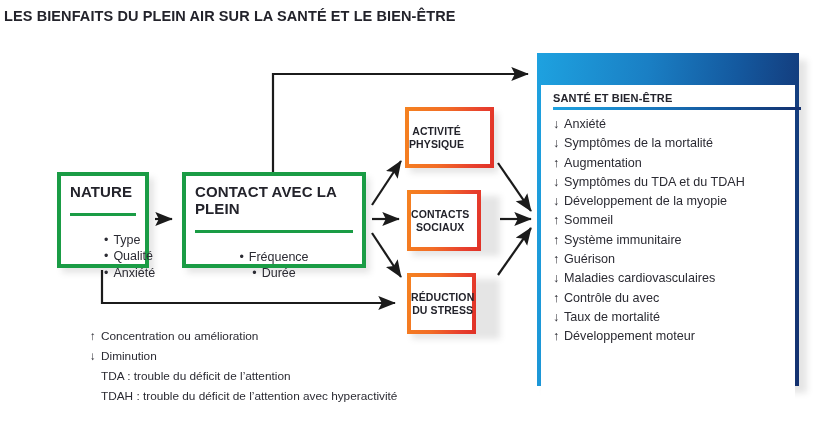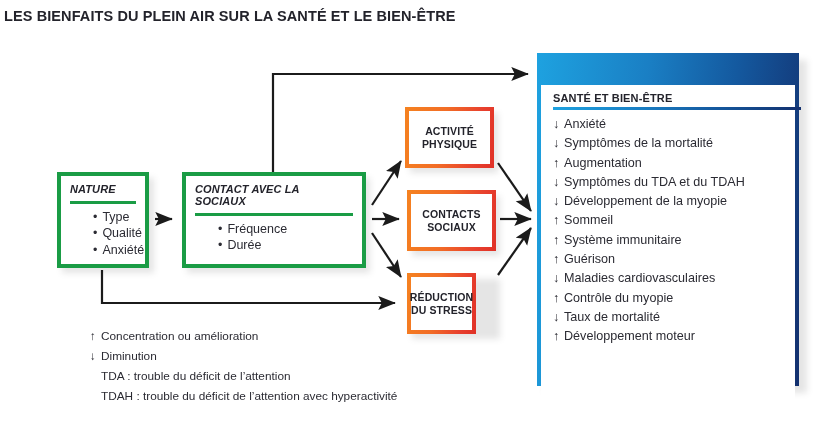--- a/index.html
+++ b/index.html
@@ -35,45 +35,45 @@
   .shadow{
     position:absolute;
     background:rgba(0,0,0,.10);
     filter:blur(3px);
     z-index:0;
   }
 
   
   .green-box{border:4px solid #1a9c45;z-index:3;}
   .green-box .hd{
-    font-size:11px;font-weight:bold;letter-spacing:.1px;
-    color:#23232b;padding:7px 9px 6px 9px;font-style:italic;
+    font-size:15px;font-weight:bold;letter-spacing:.1px;
+    color:#23232b;padding:7px 9px 13px 9px;
   }
   .green-box .rule{
     height:2.5px;background:#1a9c45;margin:0 9px 5px 9px;
   }
-  .green-box ul{list-style:none;margin:5px;padding:0 27px;}
+  .green-box ul{list-style:none;margin:16px;padding:0 27px;text-align:center;}
   .green-box li{
     font-size:12.5px;line-height:16.5px;color:#2b2b33;
     white-space:nowrap;
   }
   .green-box li::before{content:"\2022";margin-right:5px;}
 
   
   .mid-box{
     z-index:3;
     background:linear-gradient(100deg,#f58220 0%,#f26d26 42%,#e8412e 78%,#e03127 100%);
     padding:4px;
     box-sizing:border-box;
   }
   .mid-box .inner{
     position:relative;left:auto;top:auto;right:auto;bottom:auto;
     width:100%;height:100%;
     background:#fff;
-    display:flex;align-items:center;justify-content:center;
+    display:flex;align-items:center;
     text-align:center;
   }
   .mid-box .lbl{
     font-size:10.5px;font-weight:bold;line-height:13px;
     color:#23232b;letter-spacing:.1px;
   }
 
   
   .health-box{
     z-index:3;
@@ -171,40 +171,40 @@
     <div class="rule"></div>
     <ul>
       <li>Type</li>
       <li>Qualité</li>
       <li>Anxiété</li>
     </ul>
   </div>
 
   <div class="shadow" style="left:187px;top:178px;width:183px;height:95px;"></div>
   <div class="box green-box" style="left:182px;top:172px;width:184px;height:96px;">
-    <div class="hd">CONTACT AVEC LA SOCIAUX</div>
+    <div class="hd">CONTACT AVEC LA PLEIN</div>
     <div class="rule"></div>
     <ul>
       <li>Fréquence</li>
       <li>Durée</li>
     </ul>
   </div>
 
   <div class="shadow" style="left:410px;top:113px;width:88px;height:60px;"></div>
   <div class="box mid-box" style="left:405px;top:107px;width:89px;height:61px;">
     <div class="inner">
       <div class="lbl">
         <span>ACTIVITÉ</span><br>
         <span>PHYSIQUE</span>
       </div>
     </div>
   </div>
 
   <div class="shadow" style="left:412px;top:196px;width:88px;height:60px;"></div>
-  <div class="box mid-box" style="left:407px;top:190px;width:89px;height:61px;">
+  <div class="box mid-box" style="left:407px;top:190px;width:74px;height:61px;">
     <div class="inner">
       <div class="lbl">
         <span>CONTACTS</span><br>
         <span>SOCIAUX</span>
       </div>
     </div>
   </div>
 
   <div class="shadow" style="left:412px;top:279px;width:88px;height:60px;"></div>
   <div class="box mid-box" style="left:407px;top:273px;width:69px;height:61px;">
@@ -253,21 +253,21 @@
         <li>
             <span class="gly">↑</span>
             <span>Guérison</span>
           </li>
         <li>
             <span class="gly">↓</span>
             <span>Maladies cardiovasculaires</span>
           </li>
         <li>
             <span class="gly">↑</span>
-            <span>Contrôle du myopie</span>
+            <span>Contrôle du avec</span>
           </li>
         <li>
             <span class="gly">↓</span>
             <span>Taux de mortalité</span>
           </li>
         <li>
             <span class="gly">↑</span>
             <span>Développement moteur</span>
           </li>
       </ul>

